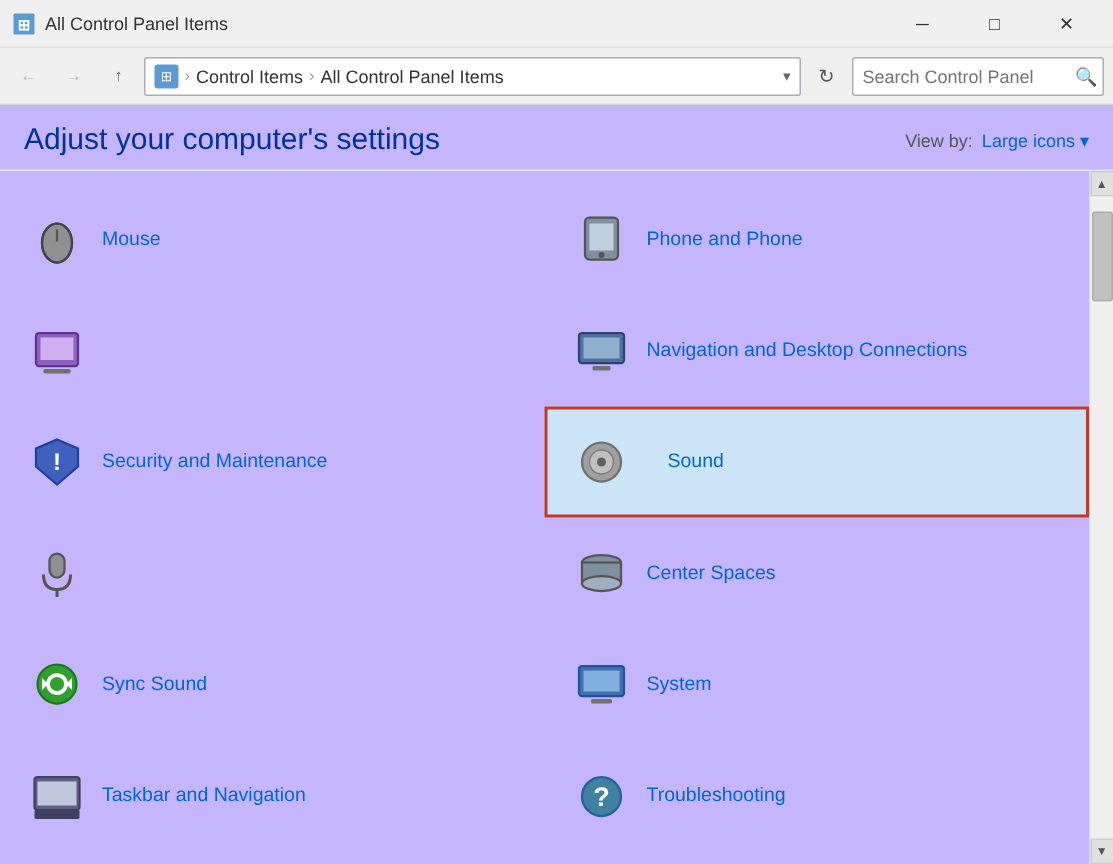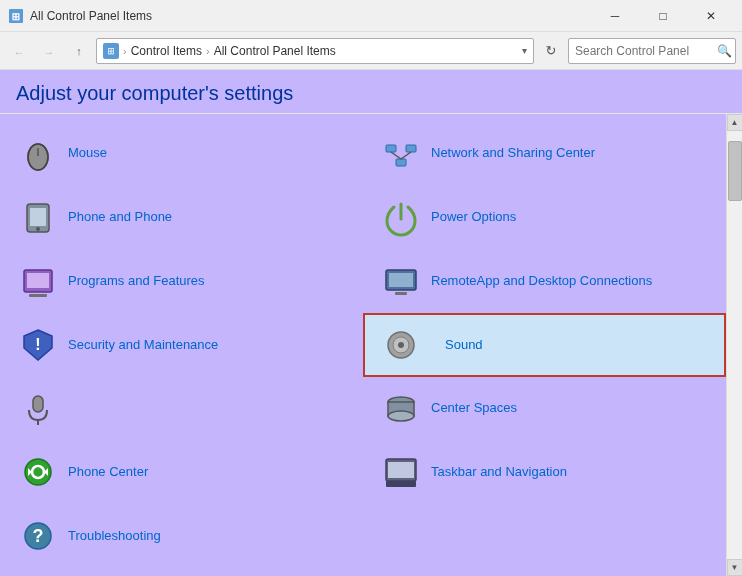--- a/index.html
+++ b/index.html
@@ -254,86 +254,70 @@
   <button class="refresh-btn">↻</button>
   <div class="search-wrap">
     <input type="text" placeholder="Search Control Panel" style="">
     <span class="search-icon-btn">🔍</span>
   </div>
 </div>
 
 <div class="content">
   <div class="content-header">
     <span class="content-title">Adjust your computer's settings</span>
+    <div class="view-by">
+      <span>View by:</span>
+      <a class="view-by-link">
+        <span>Large icons</span>
+        <span>▾</span>
+      </a>
+    </div>
   </div>
 
   <div class="items-area">
     <div class="items-grid" id="items-grid">
 
     <div class="control-item">
           <div class="item-icon">
             <svg width="38" height="38" viewBox="0 0 38 38">
               <ellipse cx="19" cy="22" rx="10" ry="13" fill="#909090" stroke="#555" stroke-width="1.5"></ellipse>
               <line x1="19" y1="13" x2="19" y2="21" stroke="#555" stroke-width="1.5"></line>
               <ellipse cx="19" cy="22" rx="10" ry="13" fill="none" stroke="#444" stroke-width="1.5"></ellipse>
             </svg>
           </div>
           <span class="item-label">Mouse</span>
         </div>
         <div class="control-item">
           <div class="item-icon">
             <svg width="38" height="38" viewBox="0 0 38 38">
-              <rect x="14" y="24" width="10" height="7" rx="1" fill="#5b9bd5" stroke="#3366aa" stroke-width="1"></rect>
-              <rect x="4" y="10" width="10" height="7" rx="1" fill="#5b9bd5" stroke="#3366aa" stroke-width="1"></rect>
-              <rect x="24" y="10" width="10" height="7" rx="1" fill="#5b9bd5" stroke="#3366aa" stroke-width="1"></rect>
-              <line x1="19" y1="24" x2="9" y2="17" stroke="#555" stroke-width="1.5"></line>
-              <line x1="19" y1="24" x2="29" y2="17" stroke="#555" stroke-width="1.5"></line>
-            </svg>
-          </div>
-          <span class="item-label">Network and Sharing
-Center</span>
-        </div>
-        <div class="control-item">
-          <div class="item-icon">
-            <svg width="38" height="38" viewBox="0 0 38 38">
               <rect x="8" y="5" width="22" height="28" rx="3" fill="#8090a0" stroke="#555" stroke-width="1.5"></rect>
               <rect x="11" y="9" width="16" height="18" fill="#c0d0e0"></rect>
               <circle cx="19" cy="30" r="2" fill="#555"></circle>
             </svg>
           </div>
           <span class="item-label">Phone and Phone</span>
         </div>
         <div class="control-item">
           <div class="item-icon">
             <svg width="38" height="38" viewBox="0 0 38 38">
-              <path d="M12 8 Q5 14 5 22 A14 14 0 0 0 33 22 Q33 14 26 8" fill="none" stroke="#60a040" stroke-width="3" stroke-linecap="round"></path>
-              <line x1="19" y1="5" x2="19" y2="20" stroke="#60a040" stroke-width="3" stroke-linecap="round"></line>
-            </svg>
-          </div>
-          <span class="item-label">Power Options</span>
-        </div>
-        <div class="control-item">
-          <div class="item-icon">
-            <svg width="38" height="38" viewBox="0 0 38 38">
               <rect x="5" y="8" width="28" height="22" rx="2" fill="#9060c0" stroke="#603090" stroke-width="1.5"></rect>
               <rect x="8" y="11" width="22" height="15" fill="#d0b0f0"></rect>
               <rect x="10" y="32" width="18" height="3" rx="1" fill="#707070"></rect>
             </svg>
           </div>
-          <span class="item-label">Programs and Features</span>
         </div>
         <div class="control-item">
           <div class="item-icon">
             <svg width="38" height="38" viewBox="0 0 38 38">
               <rect x="4" y="8" width="30" height="20" rx="2" fill="#5070a0" stroke="#304070" stroke-width="1.5"></rect>
               <rect x="7" y="11" width="24" height="14" fill="#90b0d0"></rect>
               <rect x="13" y="30" width="12" height="3" rx="1" fill="#707070"></rect>
             </svg>
           </div>
-          <span class="item-label">RemoteApp and Desktop
+          <span class="item-label">Navigation and Desktop
 Connections</span>
         </div>
         <div class="control-item">
           <div class="item-icon">
             <svg width="38" height="38" viewBox="0 0 38 38">
               <polygon points="19,4 33,10 33,22 19,34 5,22 5,10" fill="#4060c0" stroke="#2040a0" stroke-width="1.5"></polygon>
               <text x="19" y="24" text-anchor="middle" fill="white" font-size="16" font-weight="bold">!</text>
             </svg>
           </div>
           <span class="item-label">Security and Maintenance</span>
@@ -370,21 +354,31 @@
         <div class="control-item">
           <div class="item-icon">
             <svg width="38" height="38" viewBox="0 0 38 38">
               <circle cx="19" cy="19" r="13" fill="#30a030" stroke="#1a7a1a" stroke-width="1.5"></circle>
               <path d="M13 19 A6 6 0 0 1 25 19" fill="none" stroke="white" stroke-width="2.5" stroke-linecap="round"></path>
               <polygon points="25,19 29,15 29,23" fill="white"></polygon>
               <path d="M25 19 A6 6 0 0 1 13 19" fill="none" stroke="white" stroke-width="2.5" stroke-linecap="round"></path>
               <polygon points="13,19 9,15 9,23" fill="white"></polygon>
             </svg>
           </div>
-          <span class="item-label">Phone Center</span>
+          <span class="item-label">Sync Sound</span>
+        </div>
+        <div class="control-item">
+          <div class="item-icon">
+            <svg width="38" height="38" viewBox="0 0 38 38">
+              <rect x="4" y="7" width="30" height="20" rx="2" fill="#4070b0" stroke="#2050a0" stroke-width="1.5"></rect>
+              <rect x="7" y="10" width="24" height="14" fill="#80b0e0"></rect>
+              <rect x="12" y="29" width="14" height="3" rx="1" fill="#707070"></rect>
+            </svg>
+          </div>
+          <span class="item-label">System</span>
         </div>
         <div class="control-item">
           <div class="item-icon">
             <svg width="38" height="38" viewBox="0 0 38 38">
               <rect x="4" y="6" width="30" height="22" rx="2" fill="#606080" stroke="#404060" stroke-width="1.5"></rect>
               <rect x="4" y="28" width="30" height="6" rx="1" fill="#404060"></rect>
               <rect x="6" y="9" width="26" height="16" fill="#c0c8e0"></rect>
             </svg>
           </div>
           <span class="item-label">Taskbar and Navigation</span>

